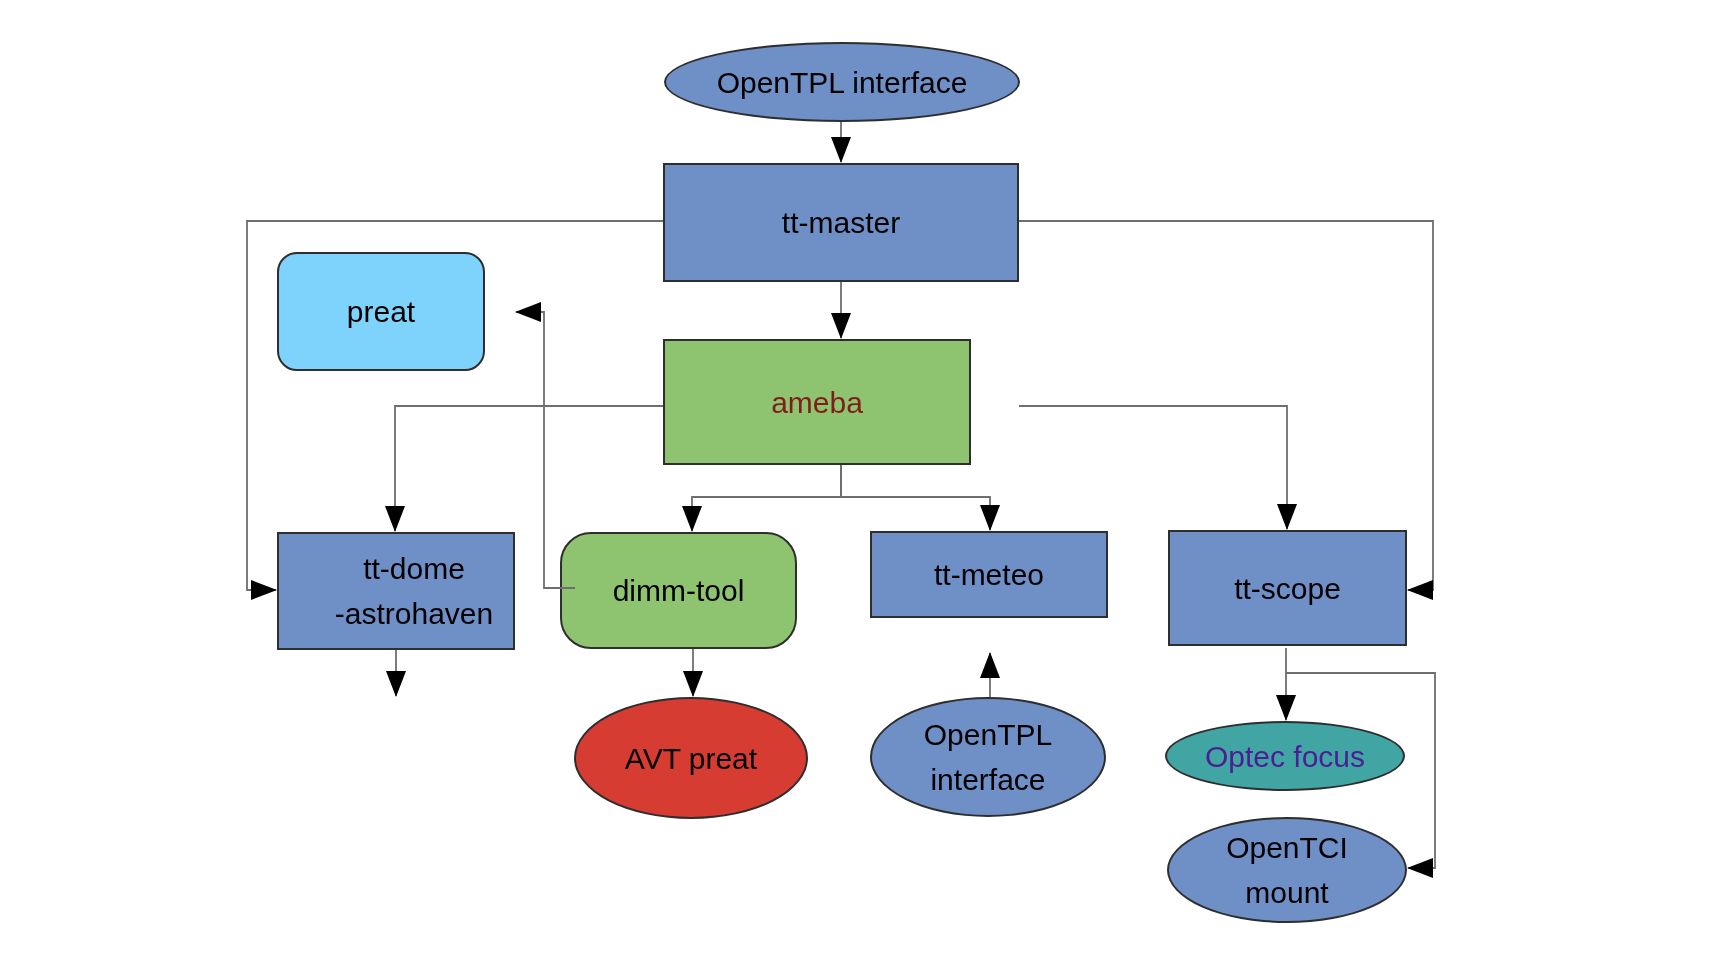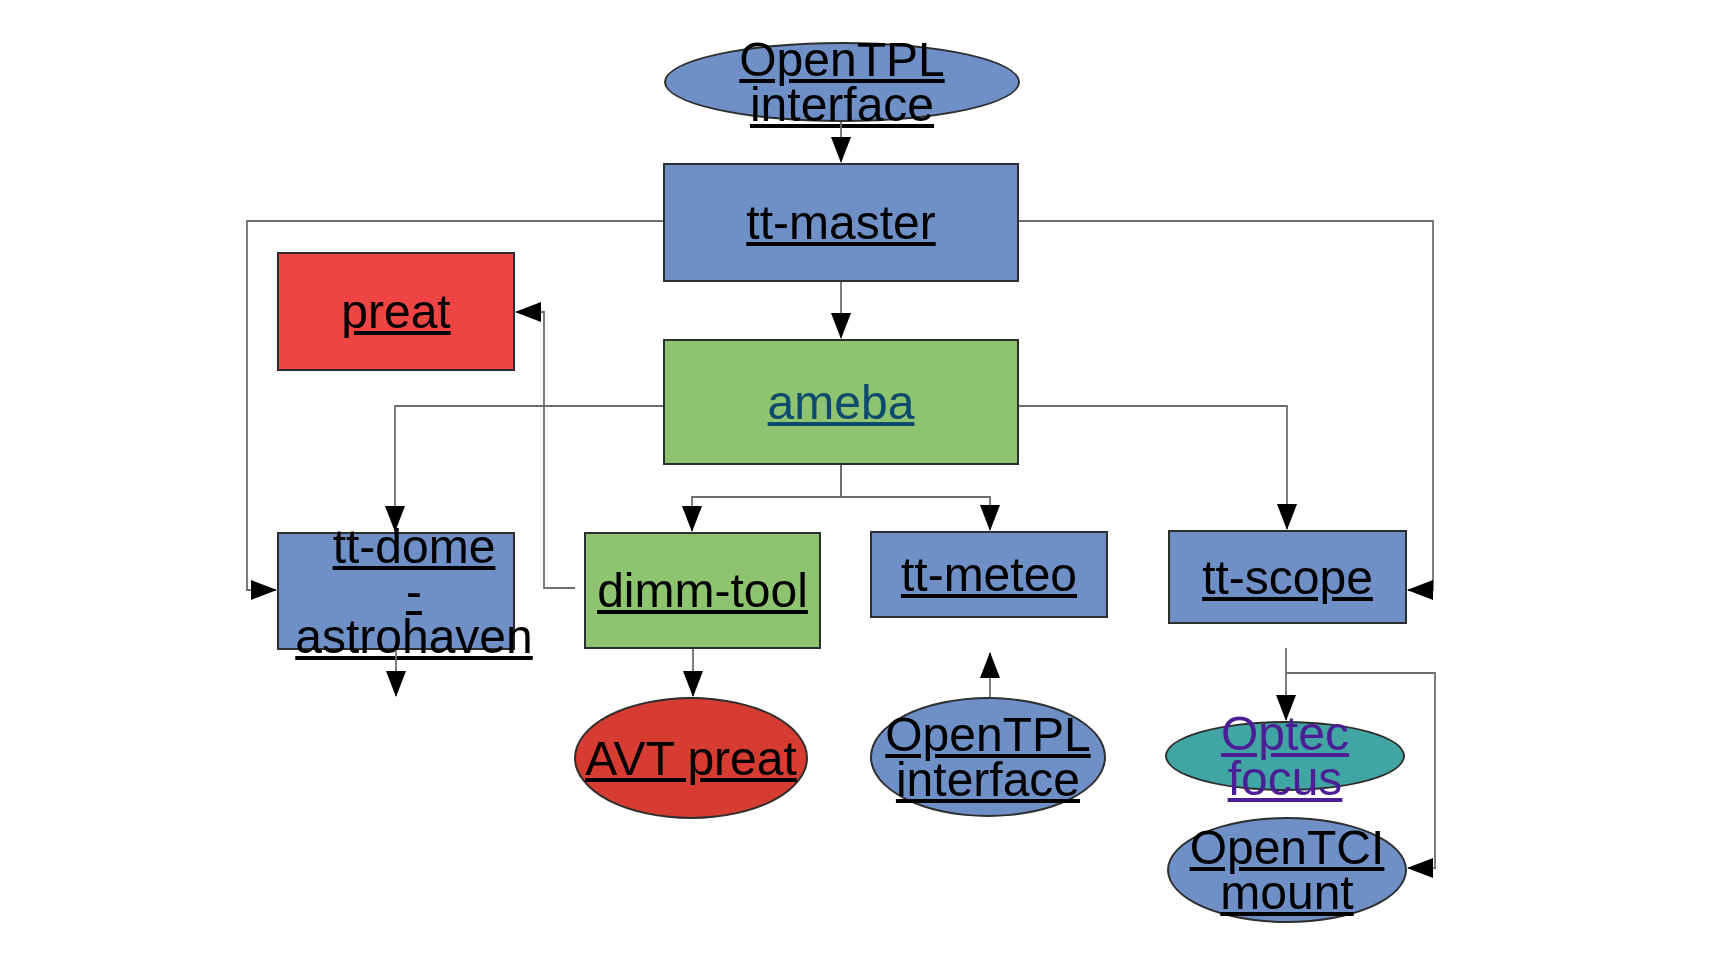--- a/index.html
+++ b/index.html
@@ -9,25 +9,24 @@
     background:#ffffff;
     font-family:"Liberation Sans",sans-serif;
   }
   .node{
     position:absolute;
     display:flex;
     flex-direction:column;
     align-items:center;
     justify-content:center;
     text-align:center;
-    font-size:48px;
+    font-size:30px;
     line-height:45px;
     color:#000000;
     box-sizing:border-box;
-    text-decoration:underline;
   }
   .node.rect{border:2px solid #2e2e2e;}
   .node.ellipse{border:2px solid #1f1f1f;border-radius:50%;}
   #edge-layer{
     position:absolute;
     left:0;top:0;
     pointer-events:none;
   }
   .edge{fill:none;stroke-width:1.8px;}
 </style>
@@ -35,37 +34,37 @@
 <body>
 
 <div id="canvas" style="width: 1726px; height: 972px; background: rgb(255, 255, 255);">
 
 <div class="node ellipse" style="left: 664px; top: 42px; width: 356px; height: 80px; background: rgb(111, 143, 199); border-color: rgb(46, 46, 46); color: rgb(0, 0, 0);">
       <div>OpenTPL interface</div>
     </div>
     <div class="node rect" style="left: 663px; top: 163px; width: 356px; height: 119px; background: rgb(111, 143, 199); border-color: rgb(46, 46, 46); color: rgb(0, 0, 0);">
       <div>tt-master</div>
     </div>
-    <div class="node rect" style="left: 277px; top: 252px; width: 238px; height: 119px; background: #ef4444; border-color: rgb(46, 46, 46); color: rgb(0, 0, 0);">
+    <div class="node rect" style="left: 277px; top: 252px; width: 208px; height: 119px; background: #7dd3fc; border-color: rgb(46, 46, 46); color: rgb(0, 0, 0); border-radius: 20px;">
       <div>preat</div>
     </div>
-    <div class="node rect" style="left: 663px; top: 339px; width: 356px; height: 126px; background: rgb(142, 196, 111); border-color: rgb(46, 46, 46); color: #0c4a6e;">
+    <div class="node rect" style="left: 663px; top: 339px; width: 308px; height: 126px; background: rgb(142, 196, 111); border-color: rgb(46, 46, 46); color: #7f1d1d;">
       <div>ameba</div>
     </div>
     <div class="node rect" style="left: 277px; top: 532px; width: 238px; height: 118px; background: rgb(111, 143, 199); border-color: rgb(46, 46, 46); color: rgb(0, 0, 0); padding-left: 36px;">
       <div>tt-dome</div>
       <div>-astrohaven</div>
     </div>
-    <div class="node rect" style="left: 584px; top: 532px; width: 237px; height: 117px; background: rgb(142, 196, 111); border-color: rgb(46, 46, 46); color: rgb(0, 0, 0);">
+    <div class="node rect" style="left: 560px; top: 532px; width: 237px; height: 117px; background: rgb(142, 196, 111); border-color: rgb(46, 46, 46); color: rgb(0, 0, 0); border-radius: 31px;">
       <div>dimm-tool</div>
     </div>
     <div class="node rect" style="left: 870px; top: 531px; width: 238px; height: 87px; background: rgb(111, 143, 199); border-color: rgb(46, 46, 46); color: rgb(0, 0, 0);">
       <div>tt-meteo</div>
     </div>
-    <div class="node rect" style="left: 1168px; top: 530px; width: 239px; height: 94px; background: rgb(111, 143, 199); border-color: rgb(46, 46, 46); color: rgb(0, 0, 0);">
+    <div class="node rect" style="left: 1168px; top: 530px; width: 239px; height: 116px; background: rgb(111, 143, 199); border-color: rgb(46, 46, 46); color: rgb(0, 0, 0);">
       <div>tt-scope</div>
     </div>
     <div class="node ellipse" style="left: 574px; top: 697px; width: 234px; height: 122px; background: rgb(214, 60, 49); border-color: rgb(46, 46, 46); color: rgb(0, 0, 0);">
       <div>AVT preat</div>
     </div>
     <div class="node ellipse" style="left: 870px; top: 697px; width: 236px; height: 120px; background: rgb(111, 143, 199); border-color: rgb(46, 46, 46); color: rgb(0, 0, 0);">
       <div>OpenTPL</div>
       <div>interface</div>
     </div>
     <div class="node ellipse" style="left: 1165px; top: 721px; width: 240px; height: 70px; background: rgb(65, 166, 163); border-color: rgb(46, 46, 46); color: #4c1d95;">

